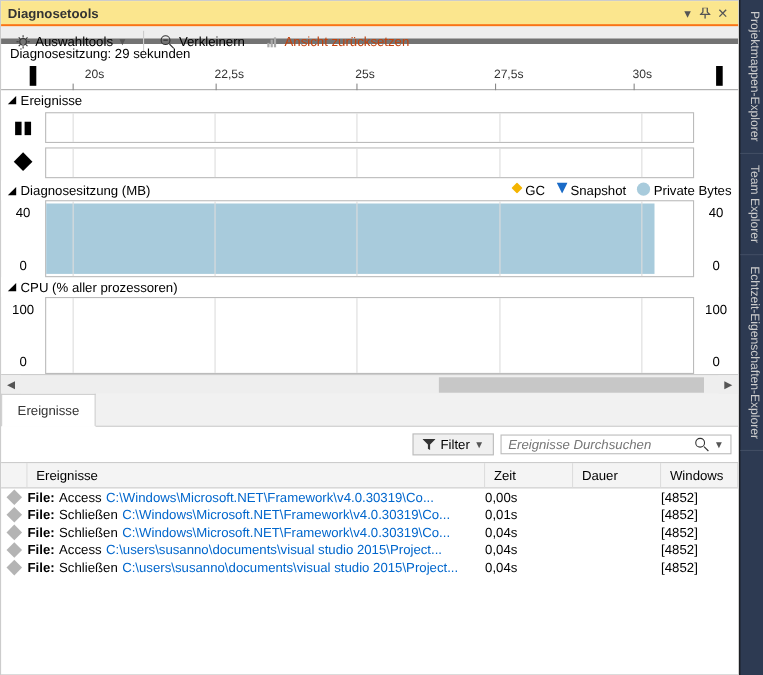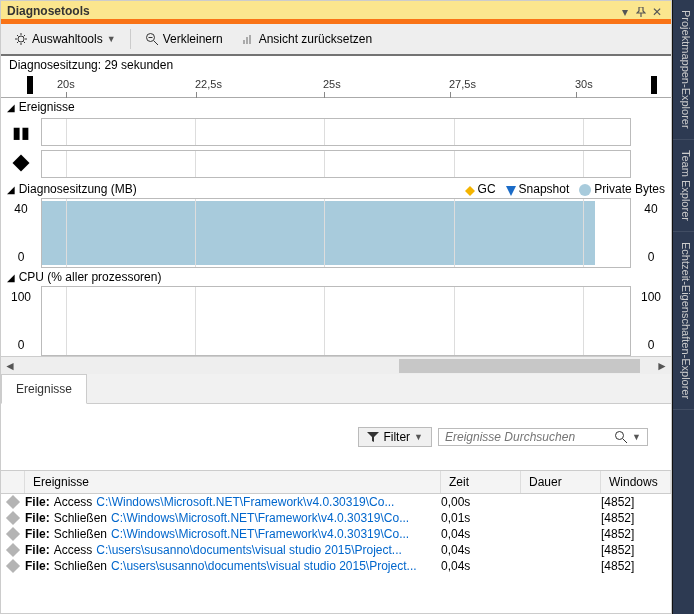--- a/index.html
+++ b/index.html
@@ -1,50 +1,50 @@
 <!DOCTYPE html>
 <html><head>
 <meta charset="utf-8">
 <style>
 *{box-sizing:border-box;margin:0;padding:0;font-family:"Segoe UI",Arial,sans-serif;font-size:12px}
 body{width:694px;height:614px;display:flex;background:#fff;overflow:hidden}
 .main{flex:1;display:flex;flex-direction:column;border:1px solid #ccc}
-.titlebar{background:#fbe68e;border-bottom:5px solid #f97316;display:flex;padding:3px 6px;height:23px}
+.titlebar{background:#fbe68e;border-bottom:2px solid #f97316;display:flex;align-items:center;padding:3px 6px;height:23px}
 .titlebar .title{flex:1;font-weight:600;color:#333}
 .titlebar .wctl{width:16px;height:16px;display:flex;align-items:center;justify-content:center;color:#555;cursor:pointer}
-.toolbar{background:#eee;border-bottom:2px solid #737373;display:flex;align-items:center;padding:4px 6px;height:32px;gap:4px}
+.toolbar{background:#eee;border-bottom:5px solid #737373;display:flex;align-items:flex-start;padding:4px 6px;height:16px;gap:4px}
 .tbtn{display:flex;align-items:center;gap:4px;padding:2px 6px;border:1px solid transparent;background:transparent;cursor:pointer}
 .tsep{width:1px;height:20px;background:#ccc;margin:0 3px}
 .caret{font-size:9px;color:#555}
 .session{padding:2px 8px;font-weight:400}
 .ruler{position:relative;height:24px;border-bottom:1px solid #aaa}
 .ruler .endcap{position:absolute;top:2px;width:6px;height:18px;background:#000}
 .ruler .tick{position:absolute;top:4px;font-size:11px;color:#333}
 .ruler .tline{position:absolute;top:18px;width:1px;height:6px;background:#888}
 .section-head{display:flex;align-items:center;padding:2px 6px;background:#fff}
 .section-head .expander{font-size:10px;color:#000;margin-right:4px}
 .chartcol{display:flex}
 .leftgut{width:40px;display:flex;flex-direction:column;align-items:center;justify-content:space-between;padding:4px 2px}
 .rightgut{width:40px;display:flex;flex-direction:column;align-items:center;justify-content:space-between;padding:4px 2px;text-align:right}
 .chartarea{flex:1;border:1px solid #bbb;position:relative;background:#fff}
 .chartarea .vline{position:absolute;top:0;bottom:0;width:1px;background:#ddd}
 .evrow{display:flex;align-items:center;height:32px}
 .evchart{flex:1;border:1px solid #bbb;margin-right:40px;height:28px;position:relative}
 .evchart .vline{position:absolute;top:0;bottom:0;width:1px;background:#ddd}
 .legend{margin-left:auto;display:flex;gap:10px;align-items:center}
-.legend span{display:flex;align-items:flex-end;gap:3px}
+.legend span{display:flex;align-items:flex-start;gap:3px}
 .memfill{position:absolute;top:2px;bottom:2px;left:0;background:#a8cbdc}
 .scrollbar{height:18px;background:#eee;display:flex;align-items:center;border-top:1px solid #ccc}
 .scrollbar .arrow{width:18px;height:18px;display:flex;align-items:center;justify-content:center;background:#eee;color:#555;cursor:pointer}
 .scrollbar .track{flex:1;height:14px;background:#eee;position:relative}
 .scrollbar .thumb{position:absolute;height:14px;background:#c7c7c7}
 .tabstrip{display:flex;border-bottom:1px solid #ccc;background:#f1f1f1}
 .tab{padding:7px 14px;cursor:pointer;color:#333}
 .tab.active{background:#fff;border:1px solid #ccc;border-bottom:1px solid #fff;margin-bottom:-1px}
-.filterbar{display:flex;justify-content:flex-end;padding:23px;gap:6px;align-items:center}
+.filterbar{display:flex;justify-content:flex-end;padding:6px;gap:6px;align-items:center}
 .filterbtn{border:1px solid #bbb;background:#f0f0f0;padding:2px 8px;display:flex;align-items:center;gap:4px;cursor:pointer}
 .search{border:1px solid #bbb;background:#fff;display:flex;align-items:center;padding:1px 6px;width:210px}
 .search input{border:none;outline:none;flex:1;background:transparent;color:#0369a1;font-style:italic}
 .gridhead{display:flex;background:#f4f4f4;border-top:1px solid #ccc;border-bottom:1px solid #ccc}
 .gcol{padding:4px 8px;border-right:1px solid #ddd}
 .c1{width:24px}
 .c2{flex:1}
 .c3{width:80px}
 .c4{width:80px}
 .c5{width:70px}
@@ -82,36 +82,36 @@
       <span class="caret">▼</span>
     </button>
     <div class="tsep"></div>
     <button class="tbtn">
       <svg width="14" height="14" viewBox="0 0 14 14">
           <circle cx="5.5" cy="5.5" r="4" fill="none" stroke="#333"></circle>
           <path d="M9 9l4 4M3.5 5.5h4" stroke="#333"></path>
         </svg>
       <span>Verkleinern</span>
     </button>
-    <button class="tbtn" style="color:#000000">
+    <button class="tbtn" style="color:#c2410c">
       <svg width="14" height="14" viewBox="0 0 14 14">
           <rect x="2" y="8" width="2" height="4" fill="#aaa"></rect>
           <rect x="5" y="5" width="2" height="7" fill="#aaa"></rect>
           <rect x="8" y="3" width="2" height="9" fill="#aaa"></rect>
         </svg>
       <span>Ansicht zurücksetzen</span>
     </button>
   </div>
 
   <div class="session">Diagnosesitzung: 29 sekunden</div>
 
   <div class="ruler">
     <div class="endcap" style="left:26px"></div>
     <div class="endcap" style="right:14px"></div>
-    <span class="tick" style="left:56px">20s</span>
+    <span class="tick" style="left:76px">20s</span>
     <span class="tick" style="left:194px">22,5s</span>
     <span class="tick" style="left:322px">25s</span>
     <span class="tick" style="left:448px">27,5s</span>
     <span class="tick" style="left:574px">30s</span>
     <div class="tline" style="left:65px"></div>
       <div class="tline" style="left:195px"></div>
       <div class="tline" style="left:323px"></div>
       <div class="tline" style="left:449px"></div>
       <div class="tline" style="left:575px"></div>
   </div>

